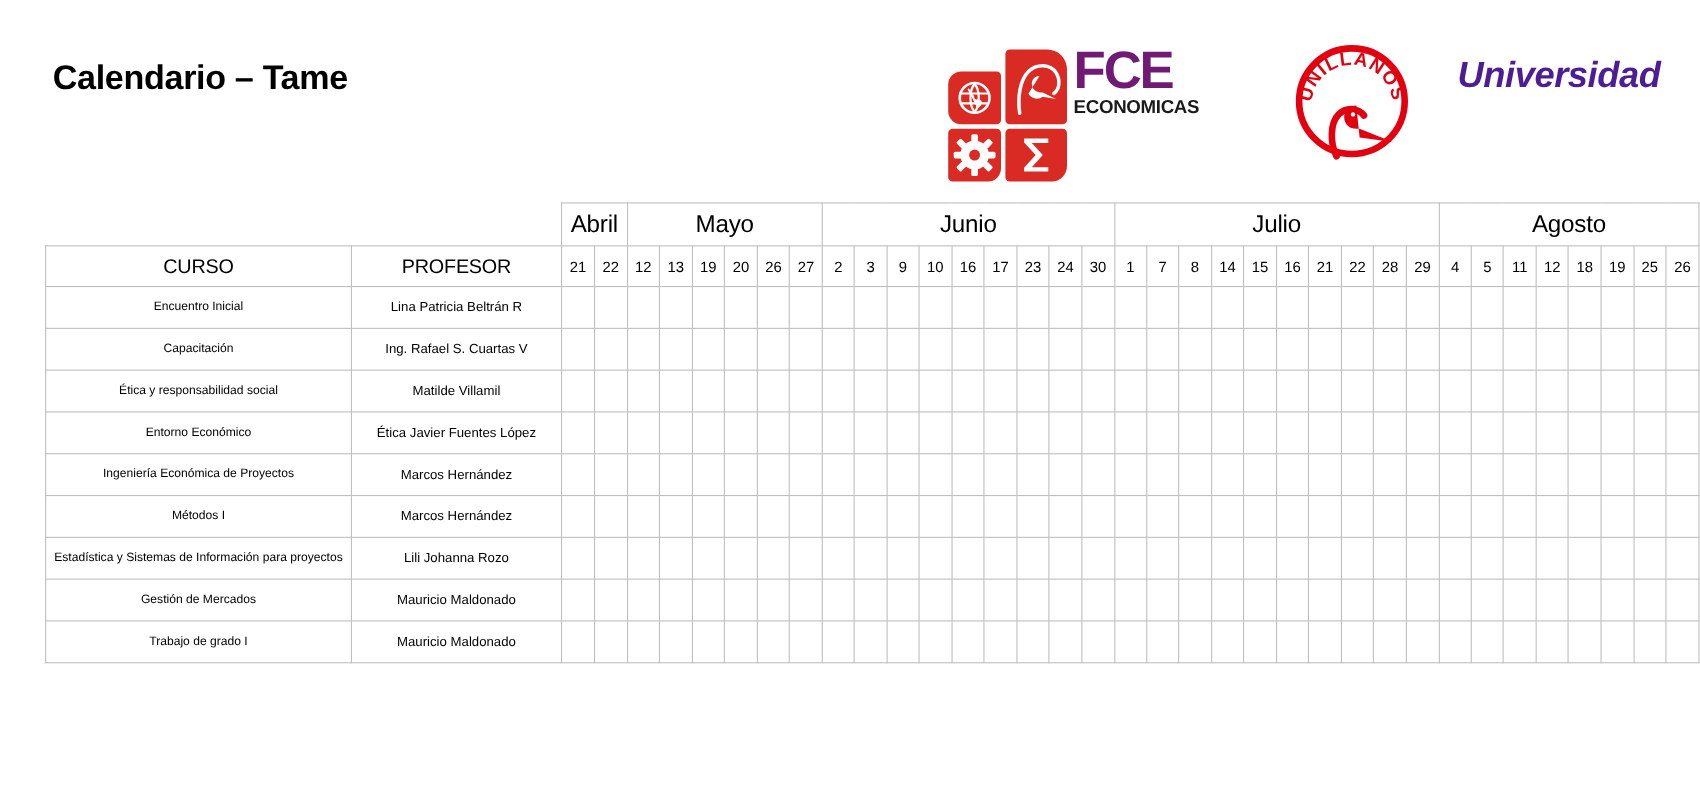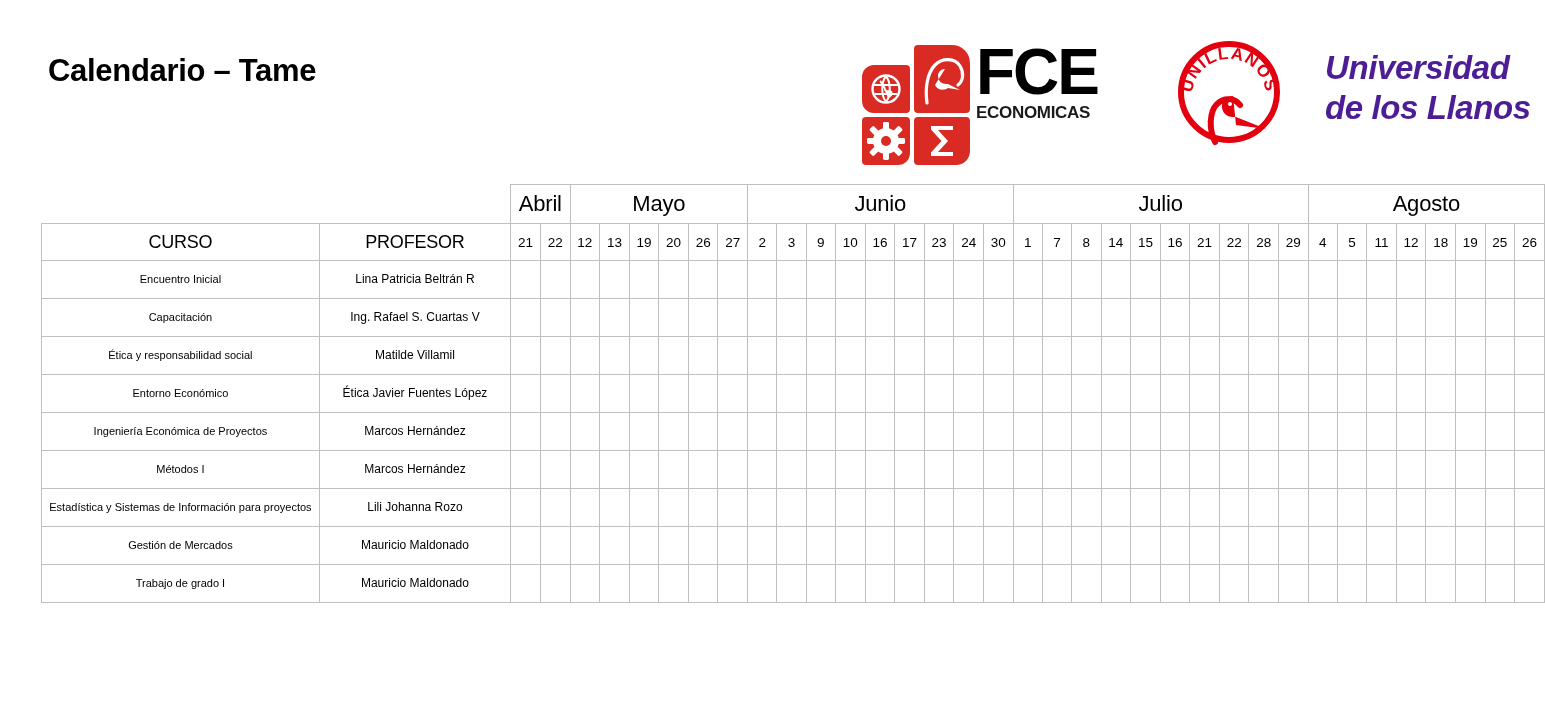--- a/index.html
+++ b/index.html
@@ -37,22 +37,22 @@
   }
   .tile.tl{left:0;top:20px;width:48px;height:48px;border-radius:12px 4px 4px 12px;}
   .tile.tr{left:52px;top:0;width:56px;height:68px;border-radius:4px 18px 4px 4px;}
   .tile.bl{left:0;top:72px;width:48px;height:48px;border-radius:4px 4px 12px 4px;}
   .tile.br{left:52px;top:72px;width:56px;height:48px;border-radius:4px 4px 14px 4px;}
   .tile svg{position:absolute;left:0;top:0;width:100%;height:100%;}
   #fce-text{
     position:absolute;left:114px;top:2px;width:150px;
   }
   #fce-letters{
-    font-size:64px;font-weight:bold;line-height:.95;letter-spacing:-2px;
-    color:#000000;
+    font-size:48px;font-weight:bold;line-height:.95;letter-spacing:-2px;
+    color:#701a75;
   }
   .fce-sub{
     font-size:13.5px;font-weight:bold;letter-spacing:-.2px;color:#1a1a1a;
     line-height:1.12;
   }
   .fce-sub.big{font-size:17px;letter-spacing:-.3px;}
 
   
   #uni-logo{
     position:absolute;left:1175px;top:32px;width:345px;height:130px;
@@ -165,21 +165,20 @@
       </defs>
       <text font-family="'Liberation Sans',sans-serif" font-size="17" font-weight="bold" fill="#e3000f" letter-spacing="1.2">
         <textPath href="#arcpath" startOffset="50%" text-anchor="middle">UNILLANOS</textPath>
       </text>
       <path d="M40 104c-6-12-6-30 2-38 7-7 18-6 23 1" fill="none" stroke="#e3000f" stroke-width="6" stroke-linecap="round"></path>
       <path d="M58 58c-6.5 0-11 4.5-11 10.5S51.5 79 58 79h3l30 12-30-4" fill="#e3000f"></path>
       <circle cx="55" cy="66" r="2" fill="#ffffff"></circle>
     </svg>
     <div id="uni-text">
       <div>Universidad</div>
-      <div>de los Llanos</div>
     </div>
   </div>
 </div>
 
 <table id="calendar">
   <thead>
     <tr id="month-row">
         <td class="spacer-cell col-curso"></td>
         <td class="spacer-cell col-prof"></td>
         <th class="month" colspan="2">Abril</th>

